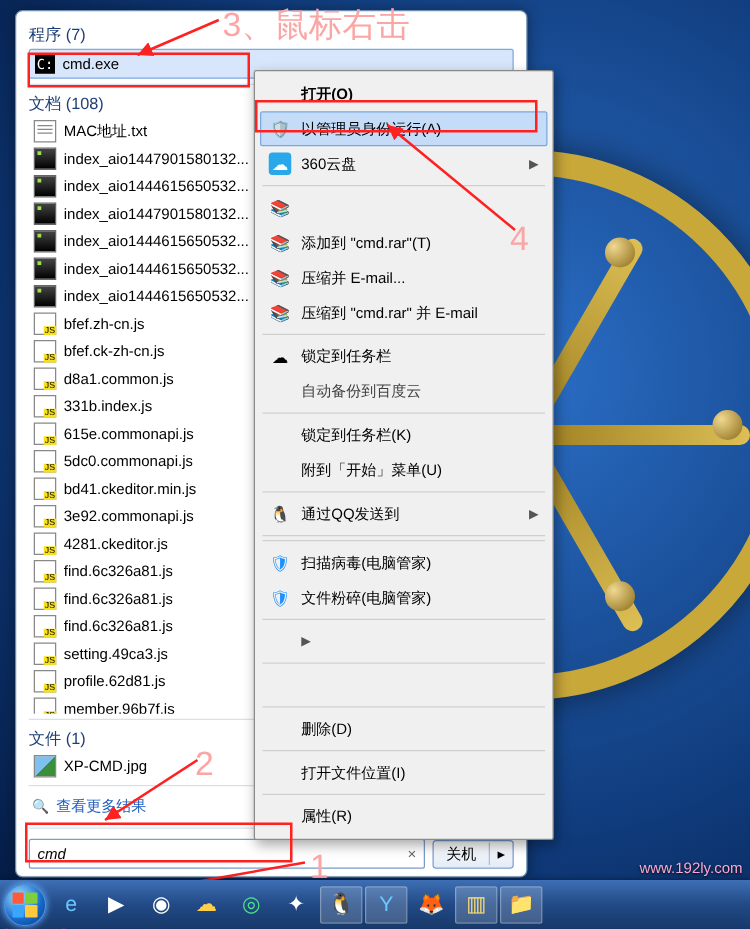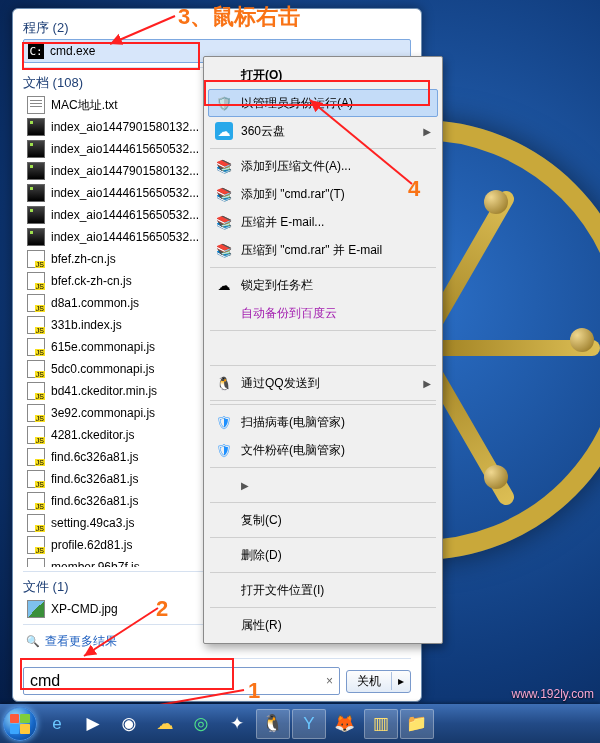--- a/index.html
+++ b/index.html
@@ -27,35 +27,35 @@
 .icon.js{background:#fff;border:1px solid #888;position:relative}
 .icon.js::after{content:"JS";position:absolute;right:-1px;bottom:-1px;font-size:7px;background:#f7df1e;color:#000;padding:0 1px;line-height:1}
 .icon.img{background:linear-gradient(135deg,#7ec0ee 50%,#3a8f3a 50%);border:1px solid #888}
 .icon.mag{color:#1e5fbf}
 .doc-list{flex:1;overflow:hidden}
 .doc-item{display:flex;align-items:center;gap:6px;padding:2px 4px;white-space:nowrap;overflow:hidden;text-overflow:ellipsis}
 .doc-item span.t{overflow:hidden;text-overflow:ellipsis}
 .more-row{display:flex;align-items:center;gap:4px;color:#1e5fbf;padding:4px 2px;cursor:pointer}
 .search-row{display:flex;align-items:center;gap:6px;padding:4px 0 0 0}
 .search-box{flex:1;display:flex;align-items:center;border:1px solid #7a9acc;border-radius:2px;padding:3px 4px;background:#fff}
-.search-box input{flex:1;border:0;outline:0;font-family:inherit;font-size:16px;}
+.search-box input{flex:1;border:0;outline:0;font-family:inherit;font-size:12px;font-style:italic}
 .clear-x{color:#666;cursor:pointer;padding:0 2px}
 .shutdown{display:flex;align-items:center;border:1px solid #7a9acc;border-radius:3px;background:linear-gradient(#fdfdfd,#e3ecf7)}
 .shutdown .lbl{padding:2px 10px}
 .shutdown .arrow{border-left:1px solid #aac0e0;padding:2px 6px}
 hr.sep{border:0;border-top:1px solid #d6e1f0;margin:4px 0}
 .ctx{position:absolute;left:203px;top:56px;width:230px;background:#f0f0f0;border:1px solid #8a8a8a;box-shadow:2px 4px 10px rgba(0,0,0,.35);border-radius:2px;padding:4px}
 .ctx .mi{display:flex;align-items:center;gap:8px;padding:4px 6px;border:1px solid transparent;border-radius:2px;position:relative}
 .ctx .mi.hover{background:#c4dcf8;border:1px solid #7aa7e0}
 .ctx .ic{width:18px;height:18px;flex:0 0 18px;display:inline-flex;align-items:center;justify-content:center;font-size:13px}
 .ctx .lab{flex:1;white-space:nowrap}
 .ctx .sub{font-size:10px;color:#555}
 .ctx .sep{height:1px;background:#cfcfcf;margin:3px 2px}
-.ctx .dim{color:#a21caf}
-.annot{position:absolute;color:#f97316;font-size:22px;font-weight:700;pointer-events:none}
+.ctx .dim{color:#404040}
+.annot{position:absolute;color:#fca5a5;font-size:27px;font-weight:400;pointer-events:none}
 .redbox{position:absolute;border:2px solid #ff2020;pointer-events:none}
 .arrow-svg{position:absolute;pointer-events:none}
 .taskbar{position:absolute;left:0;right:0;bottom:0;height:39px;background:linear-gradient(#3e6fb5,#224a86 50%,#17396b);display:flex;align-items:center;box-shadow:0 -1px 4px rgba(0,0,0,.4)}
 .start-orb{width:39px;height:39px;display:flex;align-items:center;justify-content:center}
 .orb{width:34px;height:34px;border-radius:50%;background:radial-gradient(circle at 35% 30%,#9fe0ff,#1668c9 60%,#0a3a7a);border:1px solid #4a8fe0;box-shadow:0 0 6px #6bb6ff;position:relative;display:grid;grid-template-columns:1fr 1fr;grid-template-rows:1fr 1fr;gap:1px;padding:6px;box-sizing:border-box}
 .orb span{border-radius:1px}
 .orb .r{background:#ff5a3c}.orb .g{background:#7fce3b}.orb .b{background:#3ba6ff}.orb .y{background:#ffc93c}
 .tb-icon{width:34px;height:30px;margin:0 1px;border-radius:2px;display:flex;align-items:center;justify-content:center;font-size:17px;color:#fff}
 .tb-icon.active{background:rgba(255,255,255,.18);box-shadow:inset 0 0 0 1px rgba(255,255,255,.3)}
 .watermark{position:absolute;right:6px;bottom:42px;color:#f9a8d4;font-size:12px;font-family:Liberation Sans, sans-serif;text-shadow:0 1px 2px #000}
@@ -75,21 +75,21 @@
     <div class="ball" style="left:calc(50% + 64px);top:calc(50% + 125px)"></div>
     <div class="ball" style="left:calc(50% - 90px);top:calc(50% + 125px)"></div>
     <div class="ball" style="left:calc(50% - 175px);top:calc(50% - 12px)"></div>
     <div class="ball" style="left:calc(50% - 90px);top:calc(50% - 150px)"></div>
     <div class="ball" style="left:calc(50% + 64px);top:calc(50% - 150px)"></div>
   </div>
 </div>
 
 <div class="start-panel">
  <div class="panel-inner">
-  <div class="sect-head">程序 (2)</div>
+  <div class="sect-head">程序 (7)</div>
   <div class="prog-item sel">
     <span class="icon cmd">C:</span>
     <span>cmd.exe</span>
   </div>
   <hr class="sep">
   <div class="sect-head">文档 (108)</div>
   <div class="doc-list" id="doclist">
         <div class="doc-item">
           <span class="icon txt"></span>
           <span class="t">MAC地址.txt</span>
@@ -214,21 +214,20 @@
       <span class="lab">以管理员身份运行(A)</span>
     </div>
   <div class="mi">
       <span class="ic" style="background:#28a8ea;color:#fff;border-radius:3px">☁</span>
       <span class="lab">360云盘</span>
       <span class="sub">▶</span>
     </div>
   <div class="sep"></div>
   <div class="mi">
       <span class="ic">📚</span>
-      <span class="lab">添加到压缩文件(A)...</span>
     </div>
   <div class="mi">
       <span class="ic">📚</span>
       <span class="lab">添加到 "cmd.rar"(T)</span>
     </div>
   <div class="mi">
       <span class="ic">📚</span>
       <span class="lab">压缩并 E-mail...</span>
     </div>
   <div class="mi">
@@ -240,20 +239,25 @@
       <span class="ic">☁</span>
       <span class="lab">锁定到任务栏</span>
     </div>
   <div class="mi dim">
       <span class="ic"></span>
       <span class="lab">自动备份到百度云</span>
     </div>
   <div class="sep"></div>
   <div class="mi">
       <span class="ic"></span>
+      <span class="lab">锁定到任务栏(K)</span>
+    </div>
+  <div class="mi">
+      <span class="ic"></span>
+      <span class="lab">附到「开始」菜单(U)</span>
     </div>
   <div class="sep"></div>
   <div class="mi">
       <span class="ic">🐧</span>
       <span class="lab">通过QQ发送到</span>
       <span class="sub">▶</span>
     </div>
   <div class="sep"></div>
   <div class="sep"></div>
   <div class="mi">
@@ -265,21 +269,20 @@
       <span class="lab">文件粉碎(电脑管家)</span>
     </div>
   <div class="sep"></div>
   <div class="mi">
       <span class="ic"></span>
       <span class="sub">▶</span>
     </div>
   <div class="sep"></div>
   <div class="mi">
       <span class="ic"></span>
-      <span class="lab">复制(C)</span>
     </div>
   <div class="sep"></div>
   <div class="mi">
       <span class="ic"></span>
       <span class="lab">删除(D)</span>
     </div>
   <div class="sep"></div>
   <div class="mi">
       <span class="ic"></span>
       <span class="lab">打开文件位置(I)</span>

